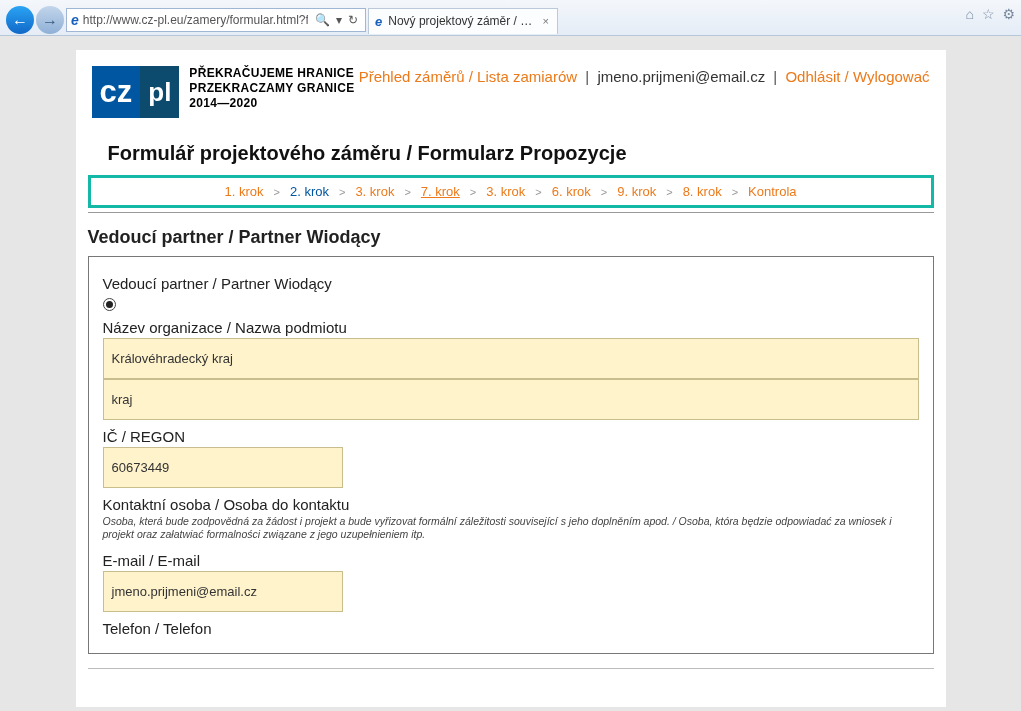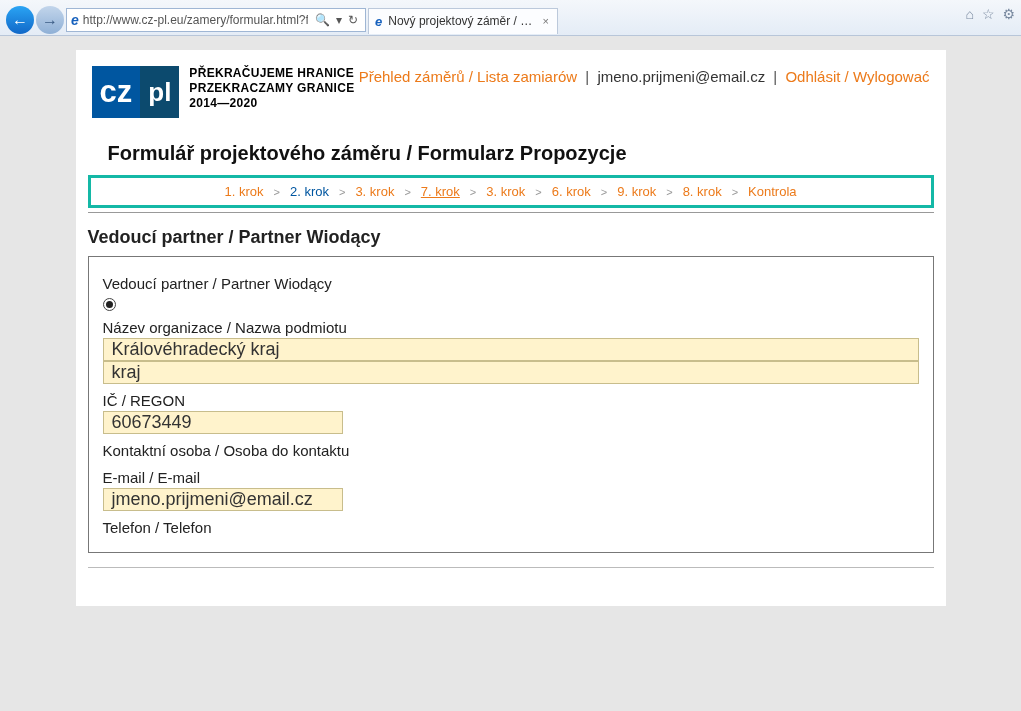--- a/index.html
+++ b/index.html
@@ -92,21 +92,21 @@
 
   h2.section { font-size:18px; font-weight:700; padding: 4px 0 8px 0;}
   .panel {
     border:1px solid #777; padding: 10px 14px 14px 14px;
     margin-bottom: 12px;
   }
   .field-label { font-size:15px; color:#222; padding: 8px 0 2px 0; }
   .field-help  { font-size:10.5px; font-style:italic; color:#444; line-height:1.25; padding-bottom:3px;}
   .input-box {
     background:#fff3cc; border:1px solid #c8bd8c;
-    padding:0 8px; font-size:18px; color:#333; width:100%;
+    padding:12px 8px; font-size:13px; color:#333; width:100%;
   }
   .input-box.short { width: 240px; }
   .radio-row { display:flex; align-items:center; gap:6px; padding-top:4px;}
   .radio-dot {
     width:13px; height:13px; border:1px solid #444; border-radius:50%;
     display:inline-flex; align-items:center; justify-content:center;
   }
   .radio-dot.checked::after{
     content:""; width:7px; height:7px; background:#222; border-radius:50%;
   }
@@ -200,20 +200,21 @@
 
     <div class="field-label">Název organizace / Nazwa podmiotu</div>
     <div class="input-box">Královéhradecký kraj</div>
 
     <div class="input-box">kraj</div>
 
     <div class="field-label">IČ / REGON</div>
     <div class="input-box short">60673449</div>
 
     <div class="field-label">Kontaktní osoba / Osoba do kontaktu</div>
+    <div class="field-help">Osoba, která bude zodpovědná za žádost i projekt a bude vyřizovat formální záležitosti související s jeho doplněním apod. / Osoba, która będzie odpowiadać za wniosek i projekt oraz załatwiać formalności związane z jego uzupełnieniem itp.</div>
 
     <div class="field-label">E-mail / E-mail</div>
     <div class="input-box short">jmeno.prijmeni@email.cz</div>
 
     <div class="field-label">Telefon / Telefon</div>
   </div>
 
   <hr class="light">
 
 </div>

